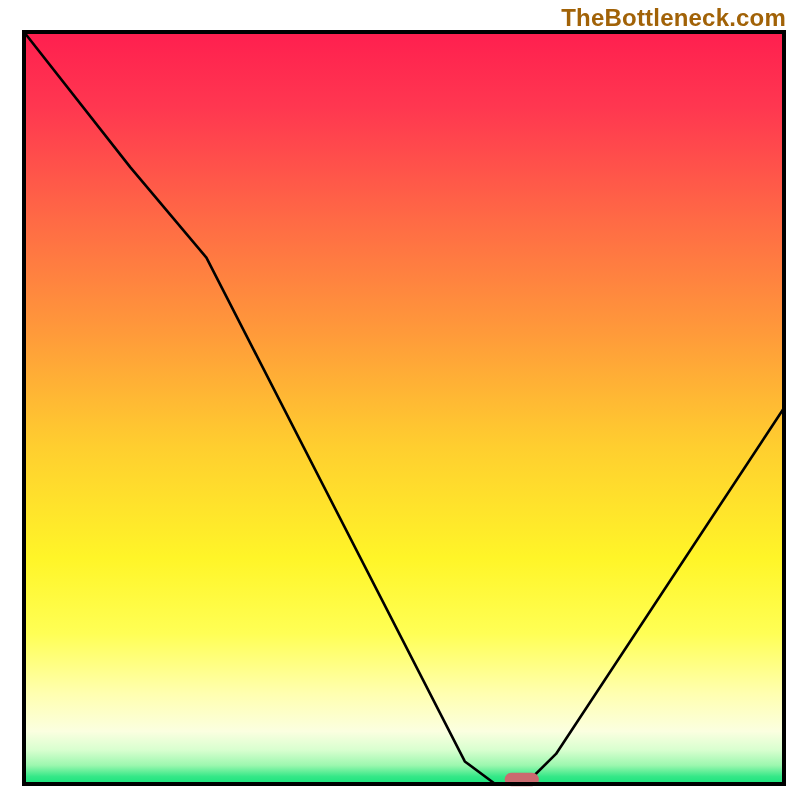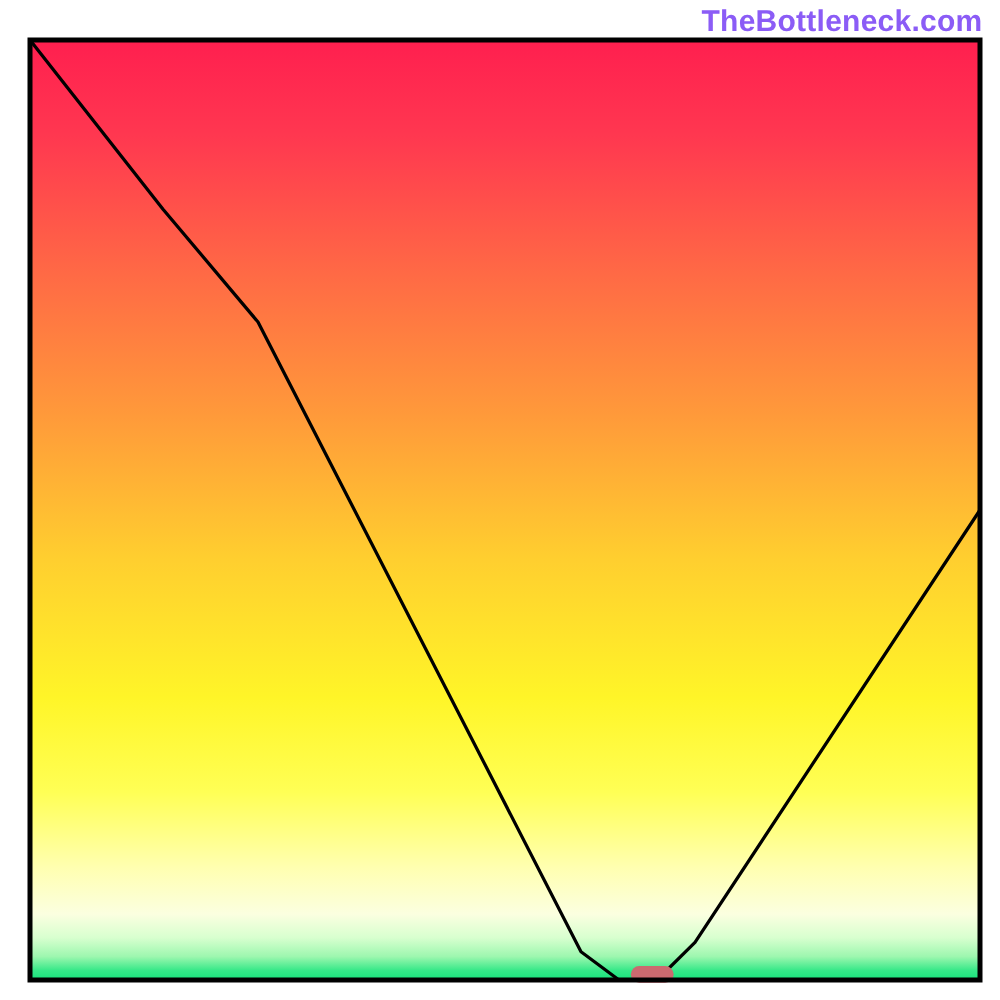--- a/index.html
+++ b/index.html
@@ -15,21 +15,21 @@
     position: relative;
     width: 800px;
     height: 800px;
   }
   .watermark {
     position: absolute;
     top: 4px;
     right: 14px;
     font-size: 24px;
     font-weight: 600;
-    color: #8b5cf6;
+    color: #a16207;
     letter-spacing: 0.2px;
     z-index: 5;
   }
   svg {
     position: absolute;
     left: 0;
     top: 0;
   }
 </style>
 </head>

